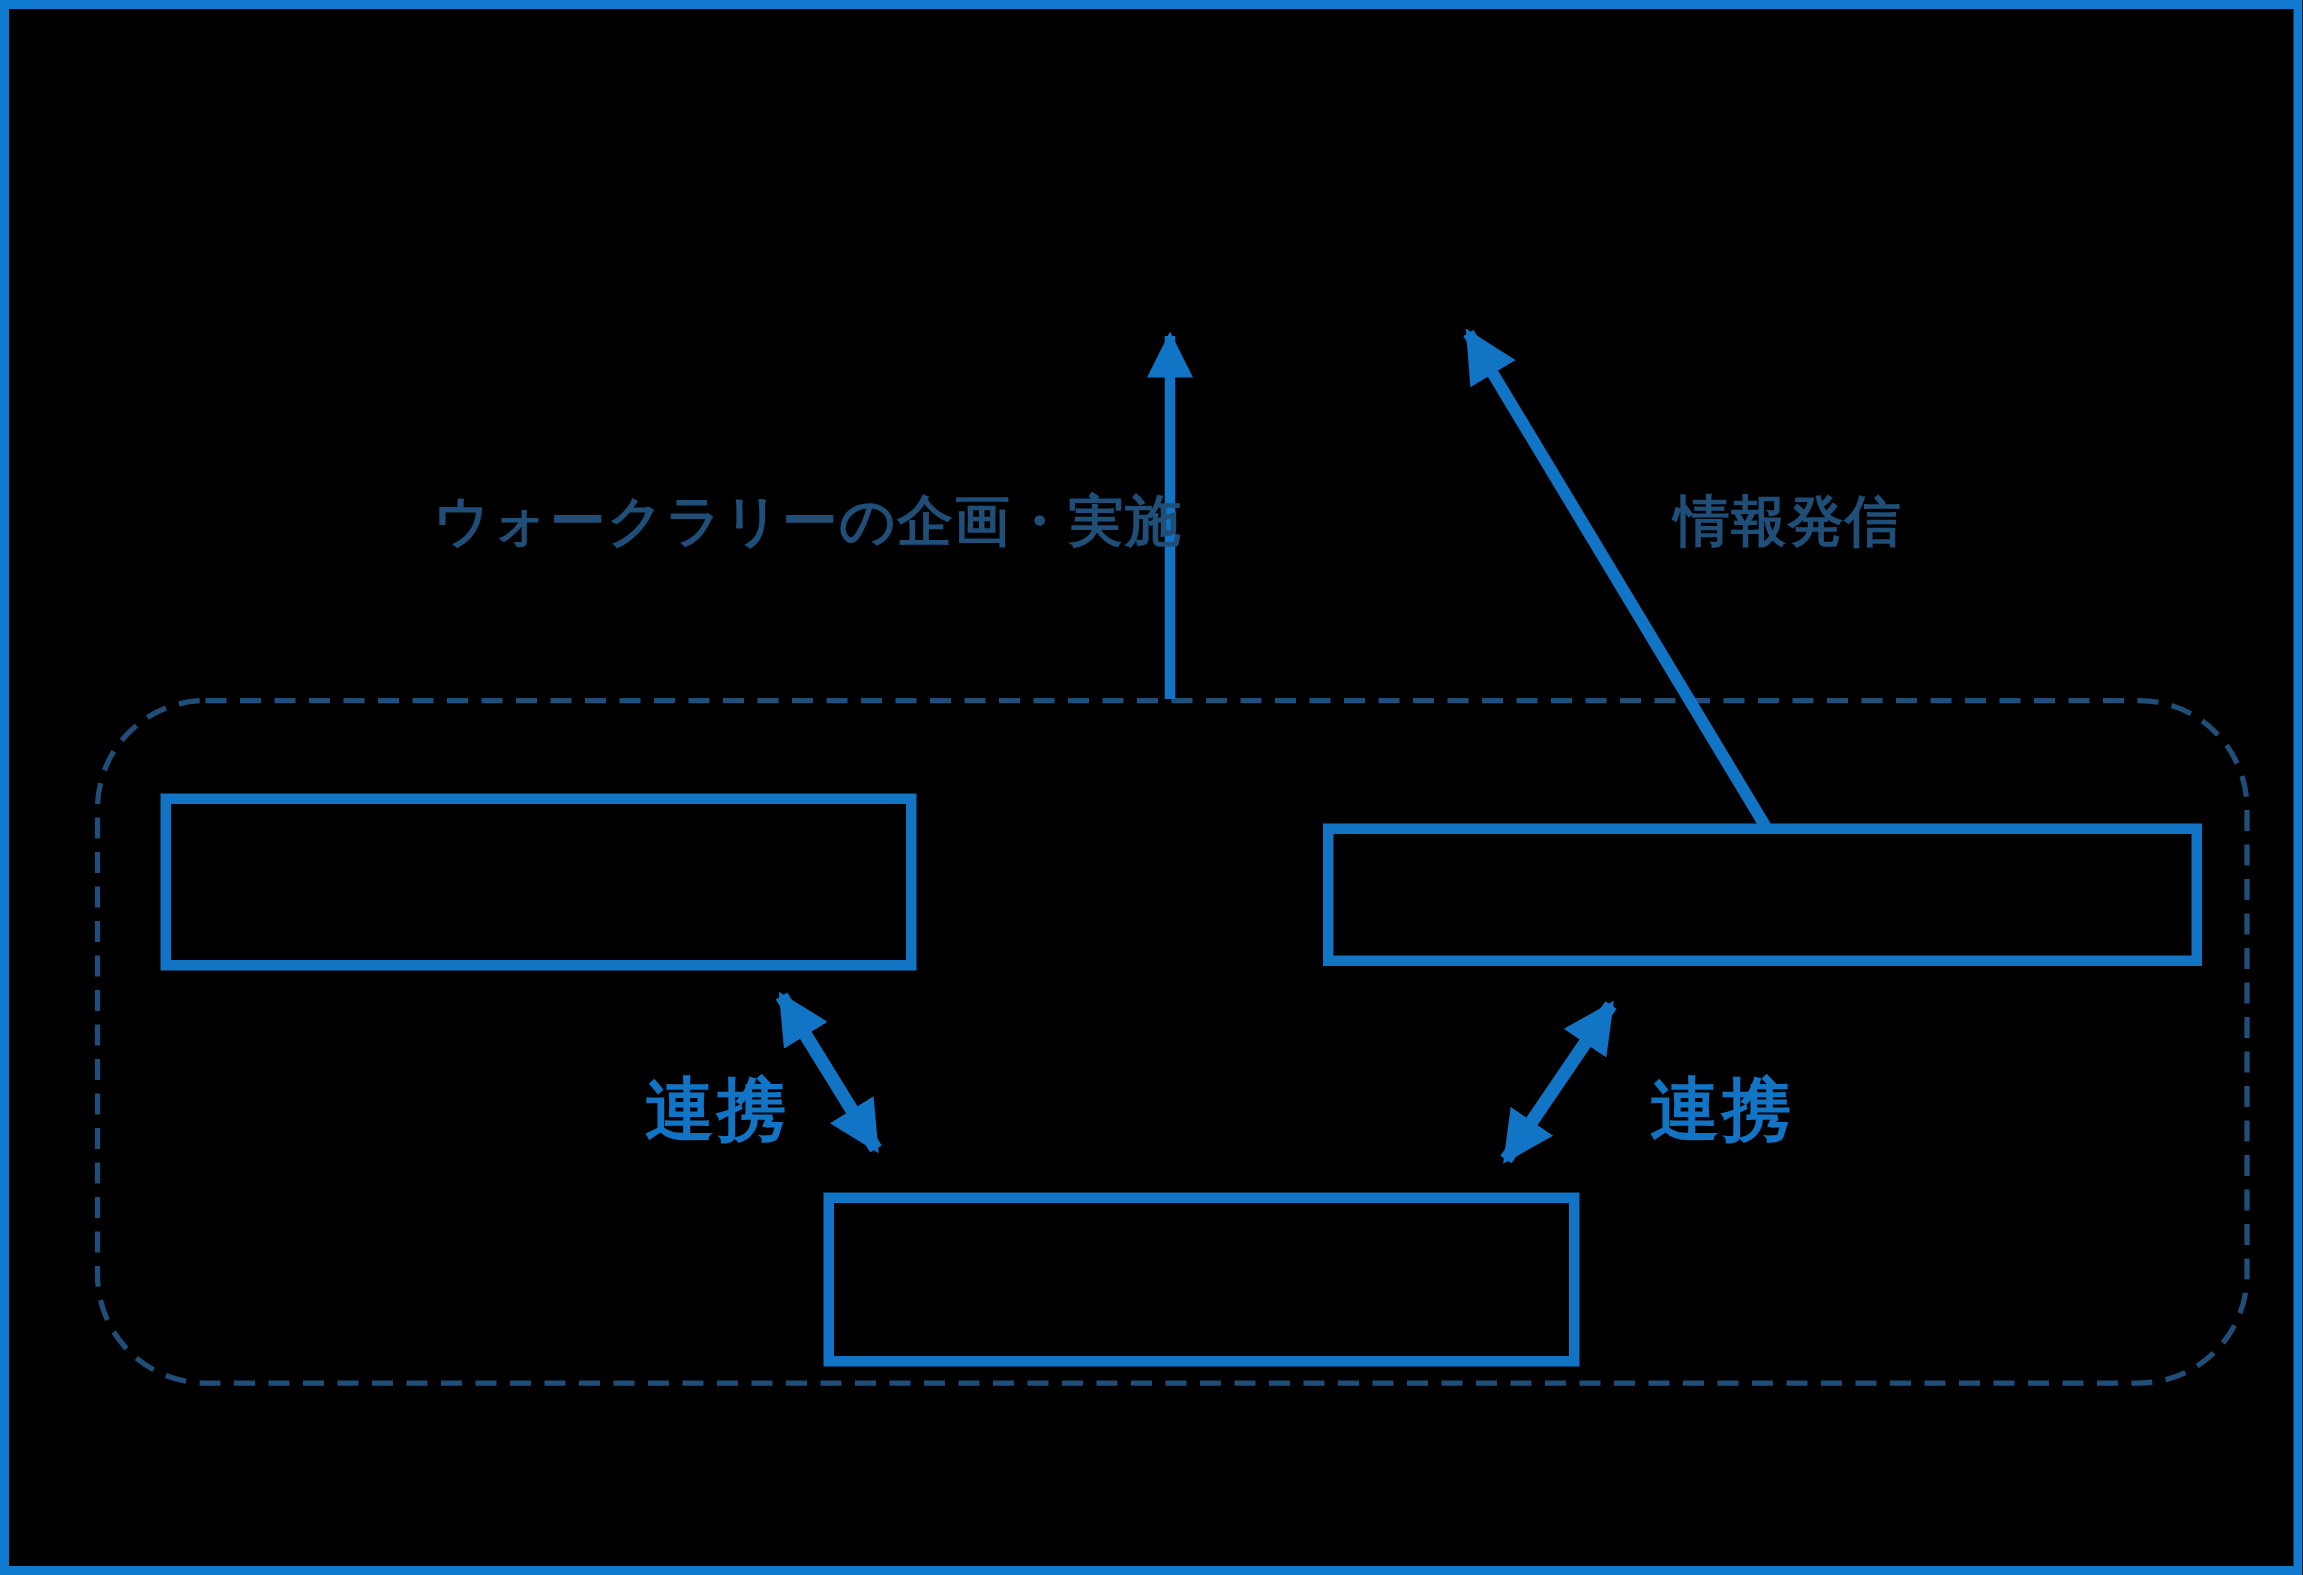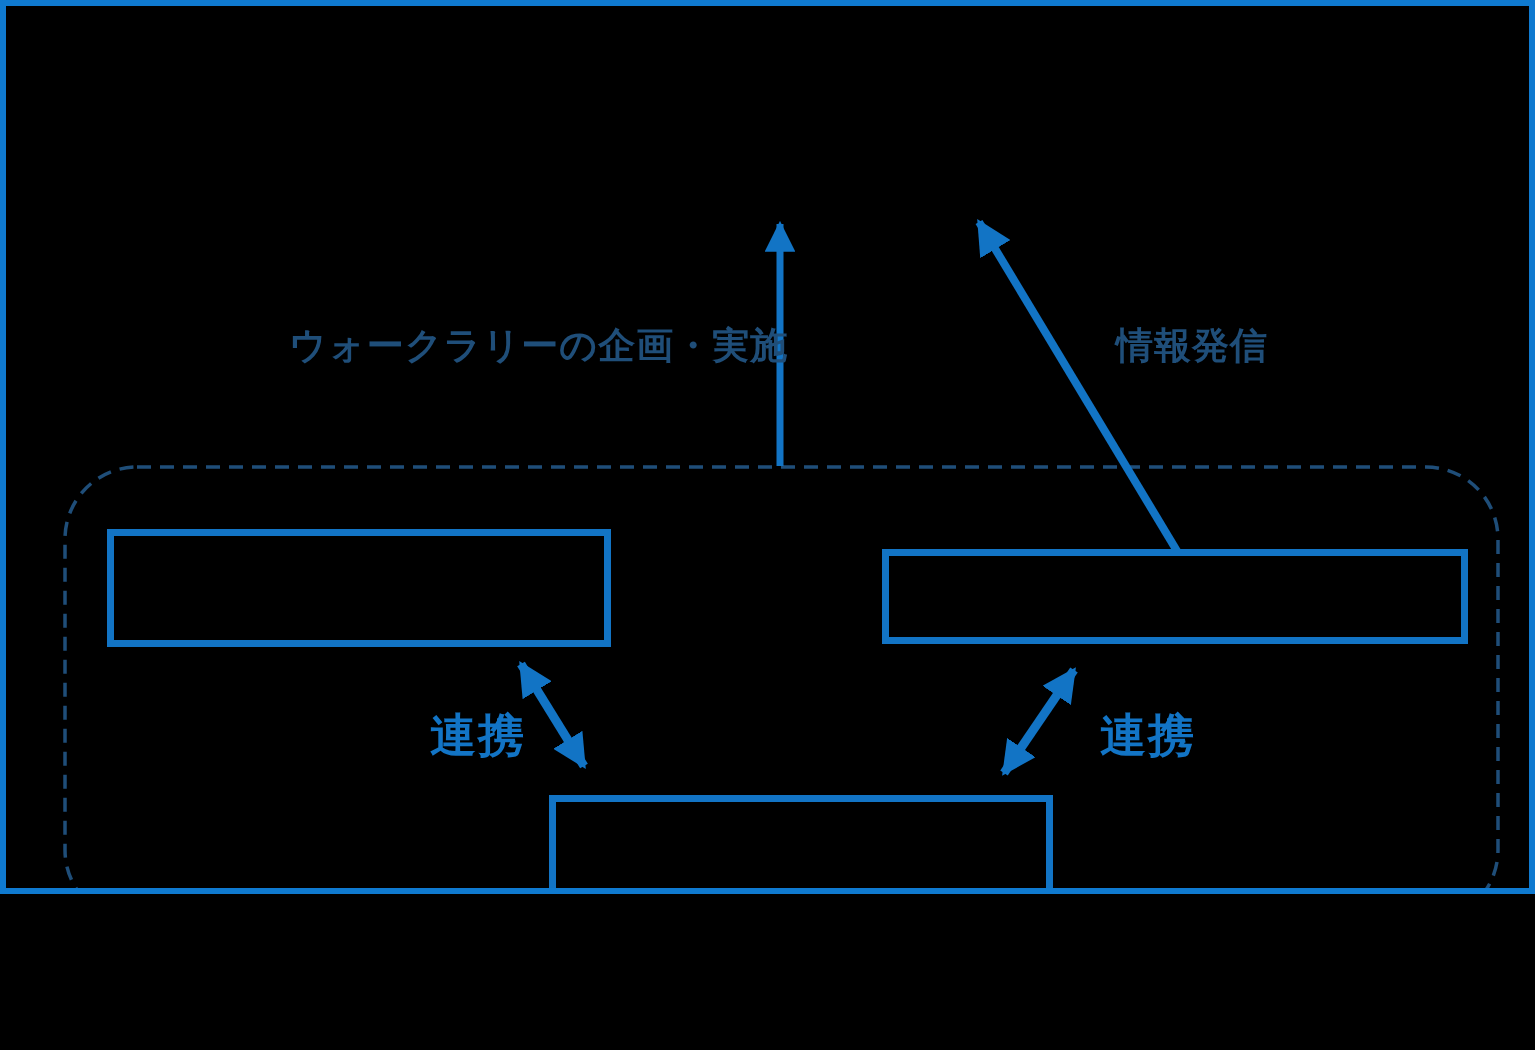--- a/index.html
+++ b/index.html
@@ -9,25 +9,24 @@
     --bg: #000000;
   }
   * { margin: 0; padding: 0; box-sizing: border-box; }
   html, body {
     background: var(--bg);
     font-family: "Liberation Sans", sans-serif;
   }
   .canvas {
     position: relative;
     width: 1535px;
-    height: 894px;
+    height: 1050px;
     background: var(--bg);
     border: 6px solid var(--frame);
     overflow: hidden;
-    font-family: Liberation Mono, monospace;
   }
   .overlay {
     position: absolute;
     left: -6px; top: -6px;
     width: 1535px;
     height: 1050px;
   }
   .box {
     position: absolute;
     border: 7px solid var(--accent);

